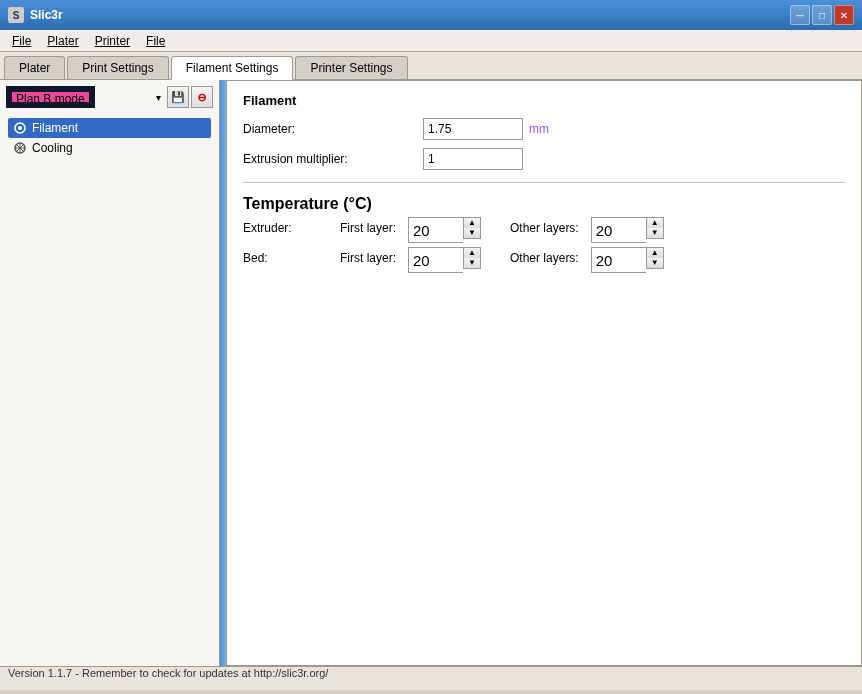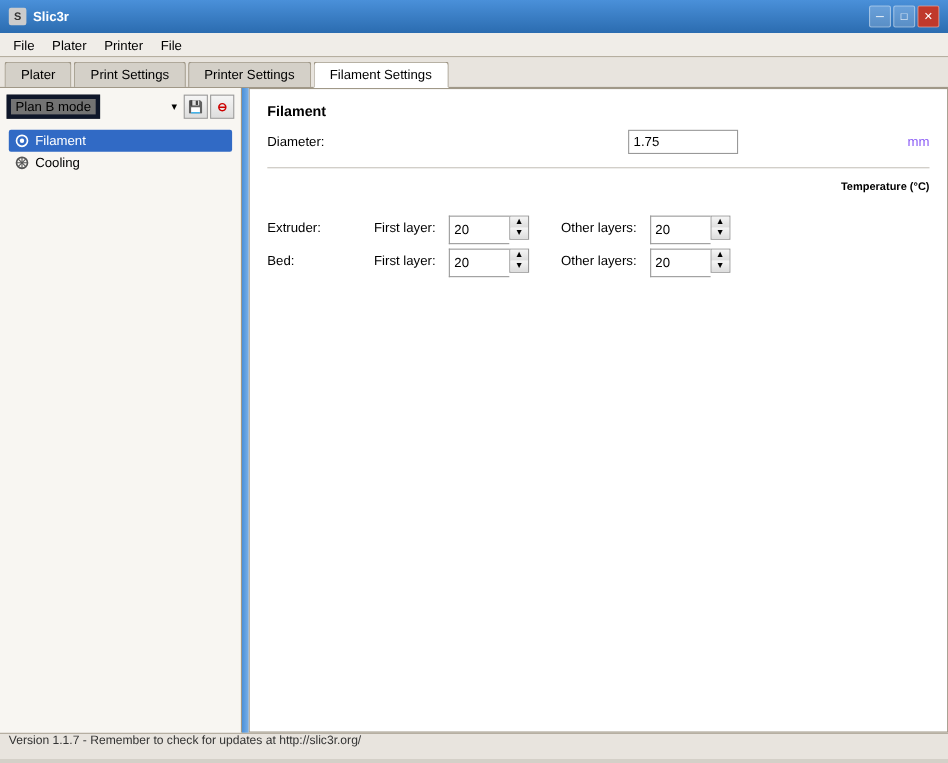--- a/index.html
+++ b/index.html
@@ -55,20 +55,21 @@
     .title-btn.close { background: #c0392b; }
 
     
     .menu-bar {
       background: #f0ede8;
       border-bottom: 1px solid #b0a898;
       height: 22px;
       display: flex;
       align-items: center;
       padding: 0 4px;
+      text-decoration: underline;
     }
     .menu-item {
       padding: 2px 8px;
       cursor: pointer;
       font-size: 12px;
       color: #000;
       text-decoration: none;
     }
 
     
@@ -113,22 +114,22 @@
     }
     .sidebar-dropdown {
       display: flex;
       align-items: center;
       gap: 2px;
       margin-bottom: 8px;
     }
     .profile-select {
       flex: 1;
       height: 22px;
-      border: 4px solid #0f172a;
-      background: #737373;
+      border: 6px solid #0f172a;
+      background: #ec4899;
       font-size: 12px;
       padding: 0 4px;
       appearance: none;
       background-image: none;
     }
     .profile-select-wrapper {
       flex: 1;
       position: relative;
     }
     .profile-select-wrapper::after {
@@ -193,46 +194,44 @@
     .section-divider {
       border: none;
       border-top: 1px solid #c8c4bc;
       margin: 12px 0;
     }
 
     .field-row {
       display: flex;
       align-items: center;
       margin-bottom: 8px;
-      justify-content: space-between;
     }
     .field-label {
       width: 180px;
       font-size: 12px;
       color: #000;
     }
     .field-input {
       width: 100px;
       height: 22px;
       border: 1px solid #999;
       padding: 0 4px;
       font-size: 12px;
     }
     .field-unit {
       margin-left: 6px;
       font-size: 12px;
       color: #8b5cf6;
     }
 
     .temp-section-title {
-      font-size: 10px;
+      font-size: 16px;
       font-weight: bold;
-      margin-bottom: 20px;
+      margin-bottom: 4px;
       margin-top: 4px;
-      text-align: right;
     }
 
     .temp-row {
       display: flex;
       align-items: center;
       margin-bottom: 8px;
       gap: 17px;
     }
     .temp-label {
       width: 80px;
@@ -252,21 +251,21 @@
       display: flex;
       align-items: stretch;
       height: 22px;
     }
     .temp-spinner input {
       width: 55px;
       height: 26px;
       border: 1px solid #999;
       border-right: none;
       padding: 0 4px;
-      font-size: 12px;
+      font-size: 15px;
     }
     .spinner-btns {
       display: flex;
       flex-direction: column;
       border: 1px solid #999;
     }
     .spinner-btn {
       width: 16px;
       flex: 1;
       border: none;
@@ -316,22 +315,22 @@
 <div class="menu-bar">
   <a class="menu-item">File</a>
   <a class="menu-item">Plater</a>
   <a class="menu-item">Printer</a>
   <a class="menu-item">File</a>
 </div>
 
 <div class="tab-bar">
   <div class="tab">Plater</div>
   <div class="tab">Print Settings</div>
+  <div class="tab active">Filament Settings</div>
   <div class="tab">Printer Settings</div>
-  <div class="tab active">Filament Settings</div>
 </div>
 
 <div class="main-area">
 
   <div class="sidebar">
     <div class="sidebar-dropdown">
       <div class="profile-select-wrapper">
         <select class="profile-select"><option>Plan B mode</option></select>
       </div>
       <button class="sidebar-btn save-btn" title="Save">💾</button>
@@ -371,20 +370,24 @@
 
     <div>
       <div class="section-title">Filament</div>
 
       <div class="field-row">
         <span class="field-label">Diameter:</span>
         <input type="text" class="field-input" value="1.75" style="">
         <span class="field-unit">mm</span>
       </div>
 
+      <div class="field-row">
+        <span class="field-label">Extrusion multiplier:</span>
+        <input type="text" class="field-input" value="1" style="">
+      </div>
     </div>
 
     <hr class="section-divider">
 
     <div>
       <div class="temp-section-title">Temperature (°C)</div>
 
       <div class="temp-row">
         <span class="temp-label">Extruder:</span>
         <div class="temp-group">

